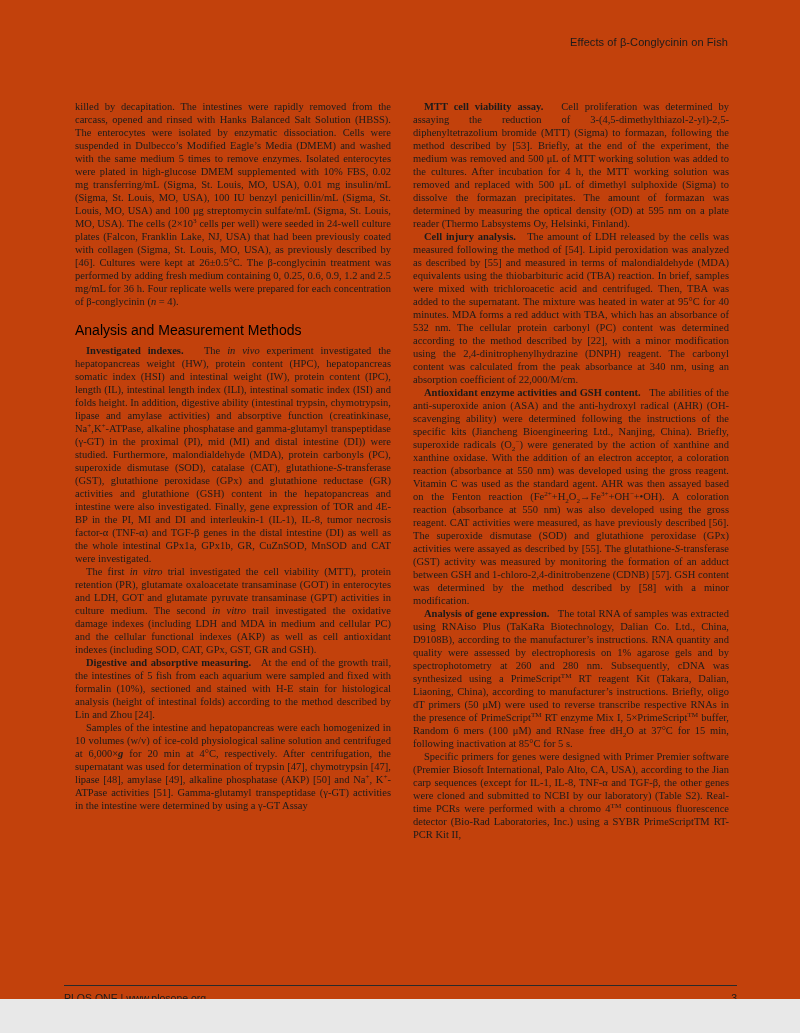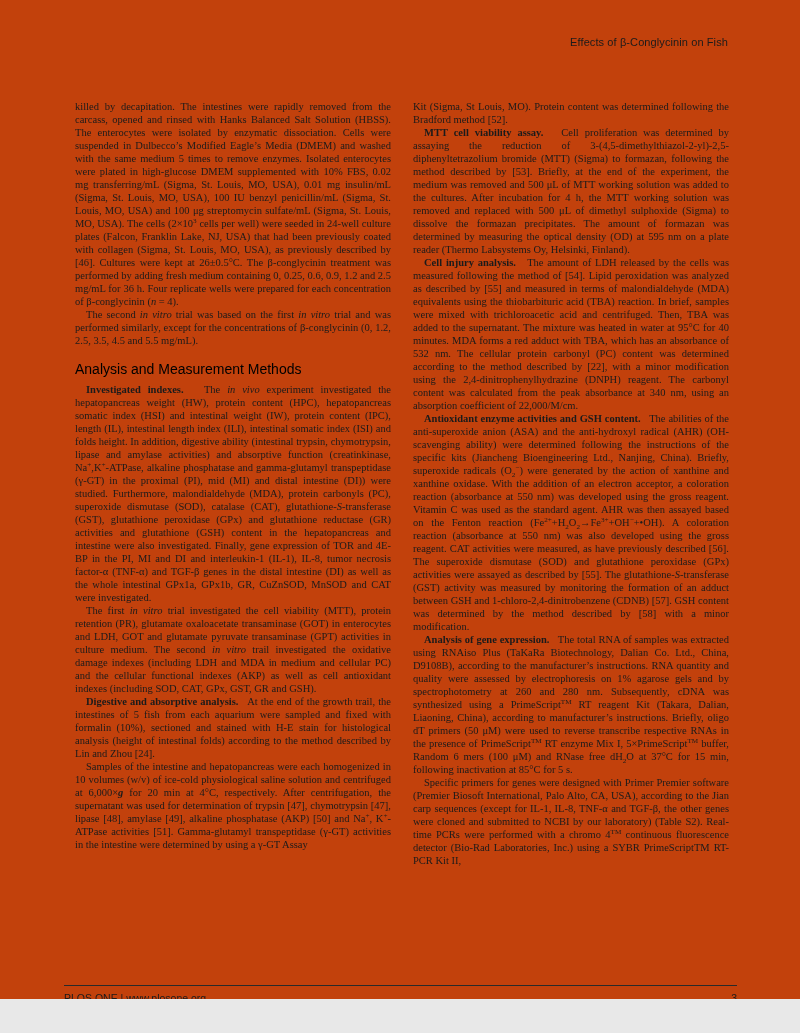--- a/index.html
+++ b/index.html
@@ -78,29 +78,27 @@
 </head>
 <body>
 
 <div class="page">
 
   <div class="running-head">Effects of β-Conglycinin on Fish</div>
 
   <div class="content">
     <div class="col">
         <p class="body-para">killed by decapitation. The intestines were rapidly removed from the carcass, opened and rinsed with Hanks Balanced Salt Solution (HBSS). The enterocytes were isolated by enzymatic dissociation. Cells were suspended in Dulbecco’s Modified Eagle’s Media (DMEM) and washed with the same medium 5 times to remove enzymes. Isolated enterocytes were plated in high-glucose DMEM supplemented with 10% FBS, 0.02 mg transferring/mL (Sigma, St. Louis, MO, USA), 0.01 mg insulin/mL (Sigma, St. Louis, MO, USA), 100 IU benzyl penicillin/mL (Sigma, St. Louis, MO, USA) and 100 μg streptomycin sulfate/mL (Sigma, St. Louis, MO, USA). The cells (2×10<sup>3</sup> cells per well) were seeded in 24-well culture plates (Falcon, Franklin Lake, NJ, USA) that had been previously coated with collagen (Sigma, St. Louis, MO, USA), as previously described by [46]. Cultures were kept at 26±0.5°C. The β-conglycinin treatment was performed by adding fresh medium containing 0, 0.25, 0.6, 0.9, 1.2 and 2.5 mg/mL for 36 h. Four replicate wells were prepared for each concentration of β-conglycinin (<i>n</i> = 4).</p>
-        <p class="body-para indent">The second <i>in vitro</i> trial was based on the first <i>in vitro</i> trial and was performed similarly, except for the concentrations of β-conglycinin (0, 1.2, 2.5, 3.5, 4.5 and 5.5 mg/mL).</p>
         <h2 class="section-heading">Analysis and Measurement Methods</h2>
         <p class="body-para indent"><b>Investigated indexes.</b>&nbsp;&nbsp; The <i>in vivo</i> experiment investigated the hepatopancreas weight (HW), protein content (HPC), hepatopancreas somatic index (HSI) and intestinal weight (IW), protein content (IPC), length (IL), intestinal length index (ILI), intestinal somatic index (ISI) and folds height. In addition, digestive ability (intestinal trypsin, chymotrypsin, lipase and amylase activities) and absorptive function (creatinkinase, Na<sup>+</sup>,K<sup>+</sup>-ATPase, alkaline phosphatase and gamma-glutamyl transpeptidase (γ-GT) in the proximal (PI), mid (MI) and distal intestine (DI)) were studied. Furthermore, malondialdehyde (MDA), protein carbonyls (PC), superoxide dismutase (SOD), catalase (CAT), glutathione-<i>S</i>-transferase (GST), glutathione peroxidase (GPx) and glutathione reductase (GR) activities and glutathione (GSH) content in the hepatopancreas and intestine were also investigated. Finally, gene expression of TOR and 4E-BP in the PI, MI and DI and interleukin-1 (IL-1), IL-8, tumor necrosis factor-α (TNF-α) and TGF-β genes in the distal intestine (DI) as well as the whole intestinal GPx1a, GPx1b, GR, CuZnSOD, MnSOD and CAT were investigated.</p>
         <p class="body-para indent">The first <i>in vitro</i> trial investigated the cell viability (MTT), protein retention (PR), glutamate oxaloacetate transaminase (GOT) in enterocytes and LDH, GOT and glutamate pyruvate transaminase (GPT) activities in culture medium. The second <i>in vitro</i> trail investigated the oxidative damage indexes (including LDH and MDA in medium and cellular PC) and the cellular functional indexes (AKP) as well as cell antioxidant indexes (including SOD, CAT, GPx, GST, GR and GSH).</p>
-        <p class="body-para indent"><b>Digestive and absorptive analysis.</b>&nbsp;&nbsp; At the end of the growth trail, the intestines of 5 fish from each aquarium were sampled and fixed with formalin (10%), sectioned and stained with H-E stain for histological analysis (height of intestinal folds) according to the method described by Lin and Zhou [24].</p>
+        <p class="body-para indent"><b>Digestive and absorptive measuring.</b>&nbsp;&nbsp; At the end of the growth trail, the intestines of 5 fish from each aquarium were sampled and fixed with formalin (10%), sectioned and stained with H-E stain for histological analysis (height of intestinal folds) according to the method described by Lin and Zhou [24].</p>
         <p class="body-para indent">Samples of the intestine and hepatopancreas were each homogenized in 10 volumes (w/v) of ice-cold physiological saline solution and centrifuged at 6,000×<i><b>g</b></i> for 20 min at 4°C, respectively. After centrifugation, the supernatant was used for determination of trypsin [47], chymotrypsin [47], lipase [48], amylase [49], alkaline phosphatase (AKP) [50] and Na<sup>+</sup>, K<sup>+</sup>-ATPase activities [51]. Gamma-glutamyl transpeptidase (γ-GT) activities in the intestine were determined by using a γ-GT Assay</p>
       </div>
     <div class="col">
-        <p class="body-para">Kit (Sigma, St Louis, MO). Protein content was determined following the Bradford method [52].</p>
         <p class="body-para indent"><b>MTT cell viability assay.</b>&nbsp;&nbsp; Cell proliferation was determined by assaying the reduction of 3-(4,5-dimethylthiazol-2-yl)-2,5-diphenyltetrazolium bromide (MTT) (Sigma) to formazan, following the method described by [53]. Briefly, at the end of the experiment, the medium was removed and 500 μL of MTT working solution was added to the cultures. After incubation for 4 h, the MTT working solution was removed and replaced with 500 μL of dimethyl sulphoxide (Sigma) to dissolve the formazan precipitates. The amount of formazan was determined by measuring the optical density (OD) at 595 nm on a plate reader (Thermo Labsystems Oy, Helsinki, Finland).</p>
         <p class="body-para indent"><b>Cell injury analysis.</b>&nbsp;&nbsp; The amount of LDH released by the cells was measured following the method of [54]. Lipid peroxidation was analyzed as described by [55] and measured in terms of malondialdehyde (MDA) equivalents using the thiobarbituric acid (TBA) reaction. In brief, samples were mixed with trichloroacetic acid and centrifuged. Then, TBA was added to the supernatant. The mixture was heated in water at 95°C for 40 minutes. MDA forms a red adduct with TBA, which has an absorbance of 532 nm. The cellular protein carbonyl (PC) content was determined according to the method described by [22], with a minor modification using the 2,4-dinitrophenylhydrazine (DNPH) reagent. The carbonyl content was calculated from the peak absorbance at 340 nm, using an absorption coefficient of 22,000/M/cm.</p>
         <p class="body-para indent"><b>Antioxidant enzyme activities and GSH content.</b>&nbsp;&nbsp; The abilities of the anti-superoxide anion (ASA) and the anti-hydroxyl radical (AHR) (OH-scavenging ability) were determined following the instructions of the specific kits (Jiancheng Bioengineering Ltd., Nanjing, China). Briefly, superoxide radicals (O<sub>2</sub><sup>−</sup>) were generated by the action of xanthine and xanthine oxidase. With the addition of an electron acceptor, a coloration reaction (absorbance at 550 nm) was developed using the gross reagent. Vitamin C was used as the standard agent. AHR was then assayed based on the Fenton reaction (Fe<sup>2+</sup>+H<sub>2</sub>O<sub>2</sub>→Fe<sup>3+</sup>+OH<sup>−</sup>+•OH). A coloration reaction (absorbance at 550 nm) was also developed using the gross reagent. CAT activities were measured, as have previously described [56]. The superoxide dismutase (SOD) and glutathione peroxidase (GPx) activities were assayed as described by [55]. The glutathione-<i>S</i>-transferase (GST) activity was measured by monitoring the formation of an adduct between GSH and 1-chloro-2,4-dinitrobenzene (CDNB) [57]. GSH content was determined by the method described by [58] with a minor modification.</p>
         <p class="body-para indent"><b>Analysis of gene expression.</b>&nbsp;&nbsp; The total RNA of samples was extracted using RNAiso Plus (TaKaRa Biotechnology, Dalian Co. Ltd., China, D9108B), according to the manufacturer’s instructions. RNA quantity and quality were assessed by electrophoresis on 1% agarose gels and by spectrophotometry at 260 and 280 nm. Subsequently, cDNA was synthesized using a PrimeScript<sup>TM</sup> RT reagent Kit (Takara, Dalian, Liaoning, China), according to manufacturer’s instructions. Briefly, oligo dT primers (50 μM) were used to reverse transcribe respective RNAs in the presence of PrimeScript<sup>TM</sup> RT enzyme Mix I, 5×PrimeScript<sup>TM</sup> buffer, Random 6 mers (100 μM) and RNase free dH<sub>2</sub>O at 37°C for 15 min, following inactivation at 85°C for 5 s.</p>
         <p class="body-para indent">Specific primers for genes were designed with Primer Premier software (Premier Biosoft International, Palo Alto, CA, USA), according to the Jian carp sequences (except for IL-1, IL-8, TNF-α and TGF-β, the other genes were cloned and submitted to NCBI by our laboratory) (Table S2). Real-time PCRs were performed with a chromo 4<sup>TM</sup> continuous fluorescence detector (Bio-Rad Laboratories, Inc.) using a SYBR PrimeScriptTM RT-PCR Kit II,</p>
       </div>
   </div>
 
   <div class="footer-rule"></div>
 

